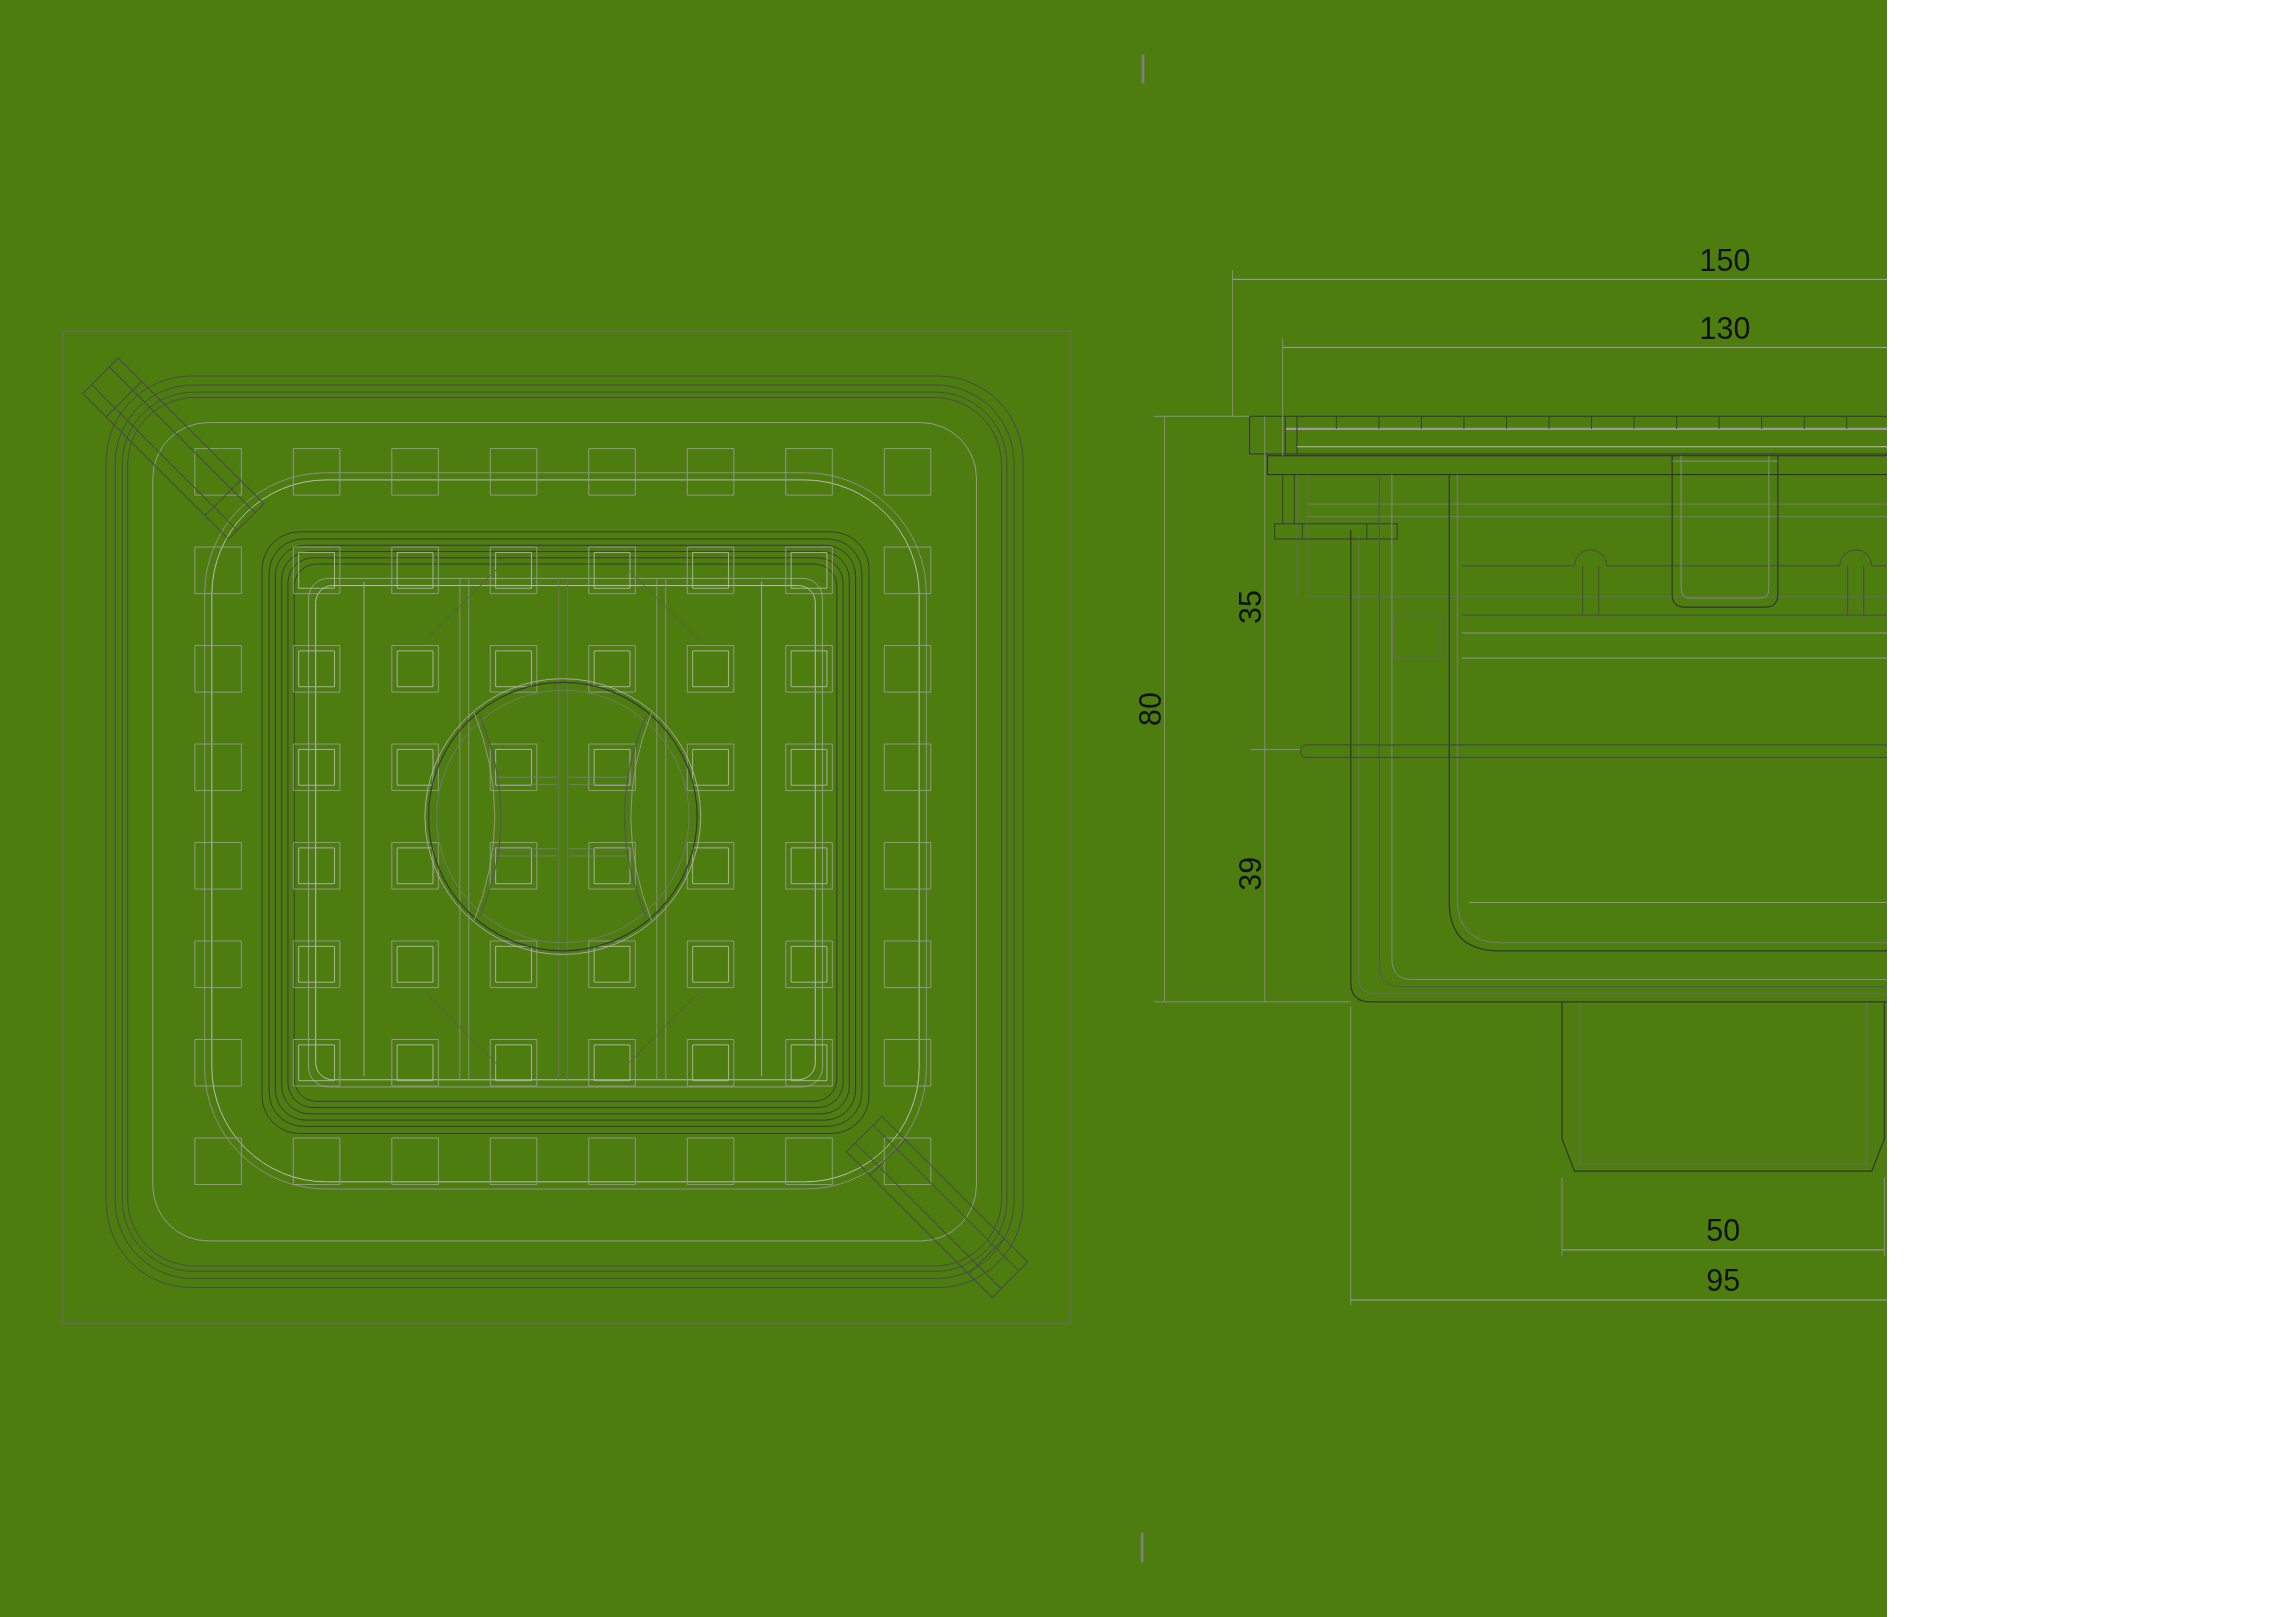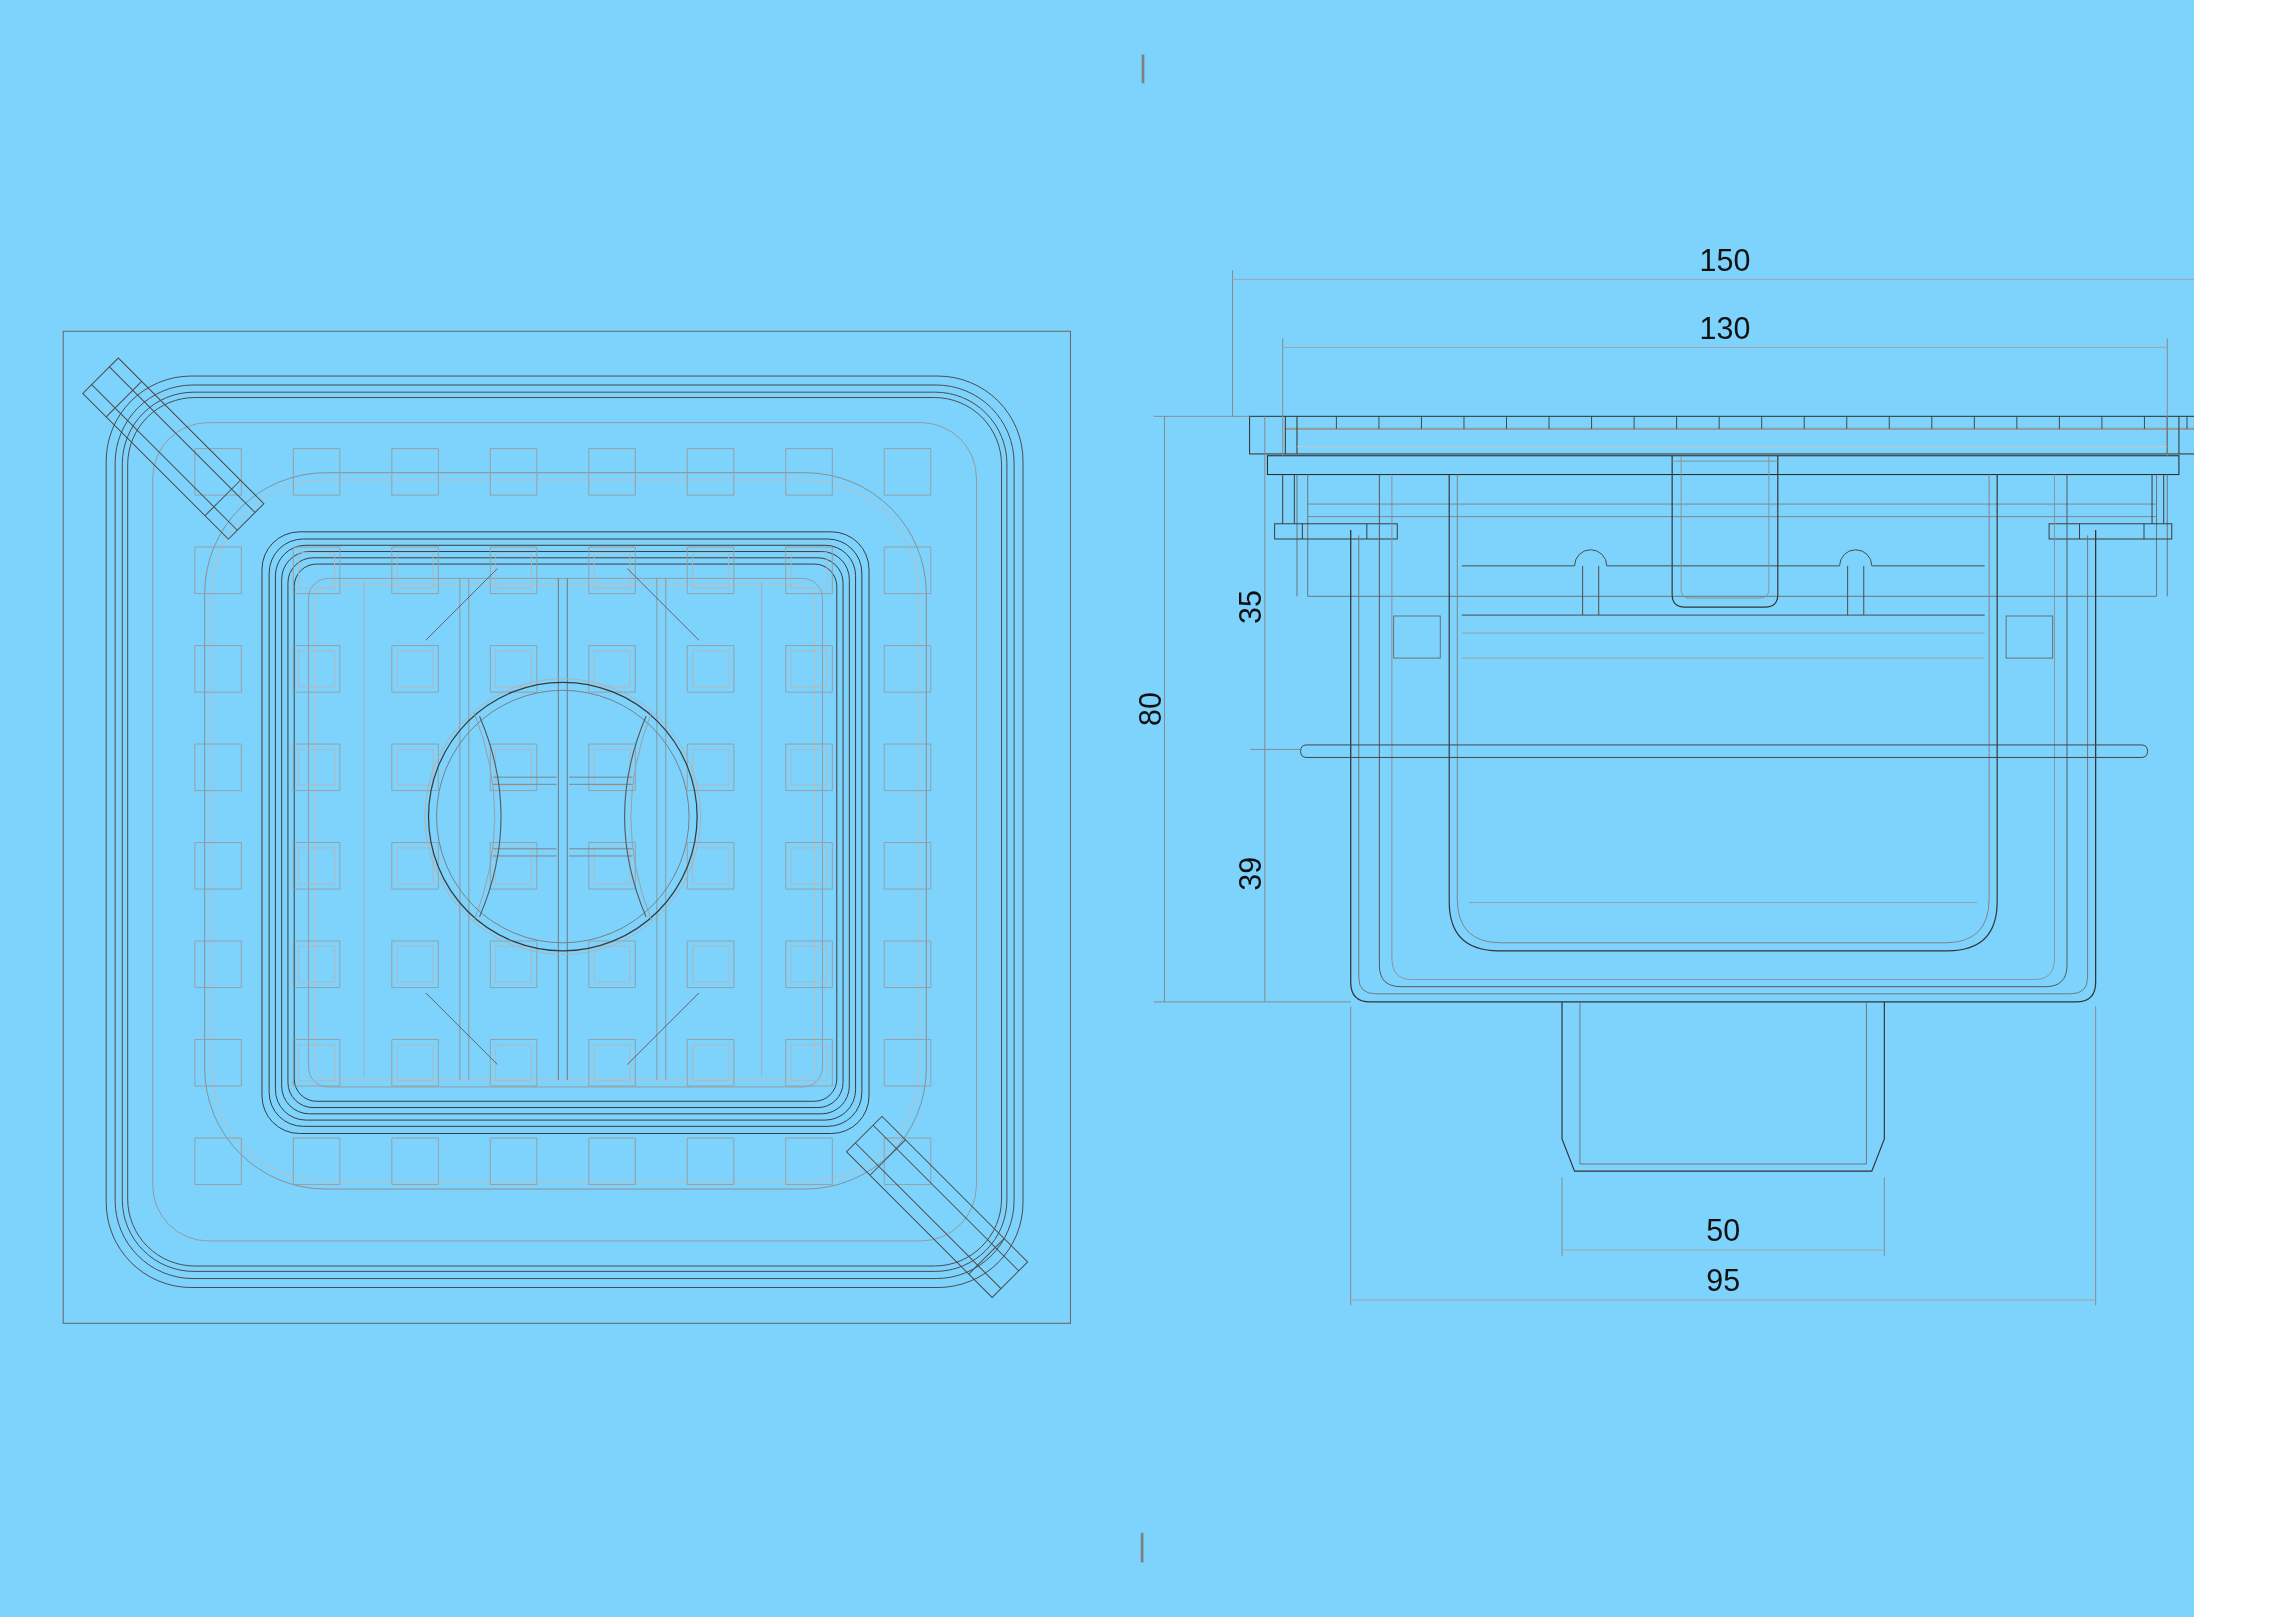--- a/index.html
+++ b/index.html
@@ -1,16 +1,16 @@
 <!DOCTYPE html>
 <html style="font-size:14.3px"><head>
 <meta charset="utf-8">
 <style>
   html,body{margin:0;padding:0;background:#fff;}
-  #page{position:relative;width:2194px;height:1617px;background:#7dd3fc;overflow:hidden;}
+  #page{position:relative;width:1887px;height:1617px;background:#4d7c0f;overflow:hidden;}
   svg{display:block;}
   text{font-family:"Liberation Sans","DejaVu Sans",sans-serif;font-size:34px;fill:#111;}
 </style>
 </head>
 <body>
 
 <div id="page">
 <svg width="2286" height="1617" viewBox="0 0 2552 1806">
 
   <g fill="none" stroke-linecap="butt">

